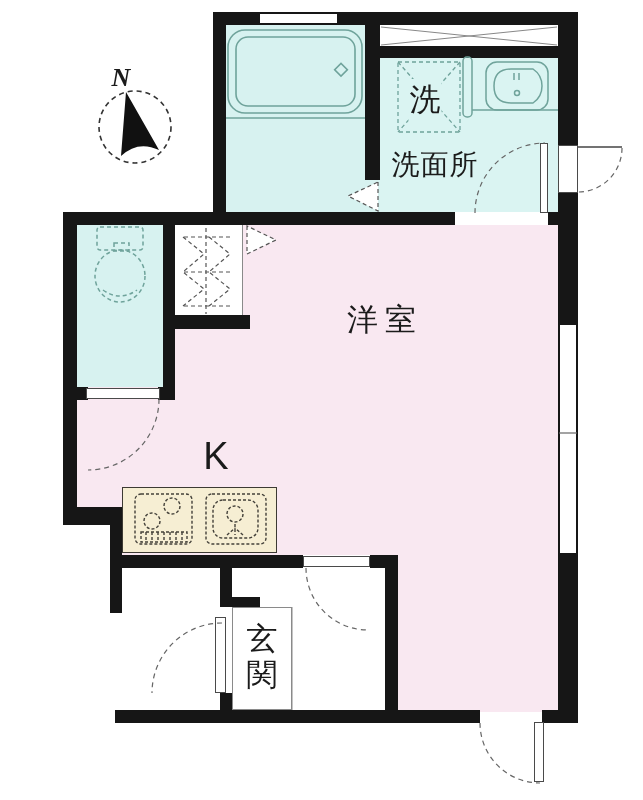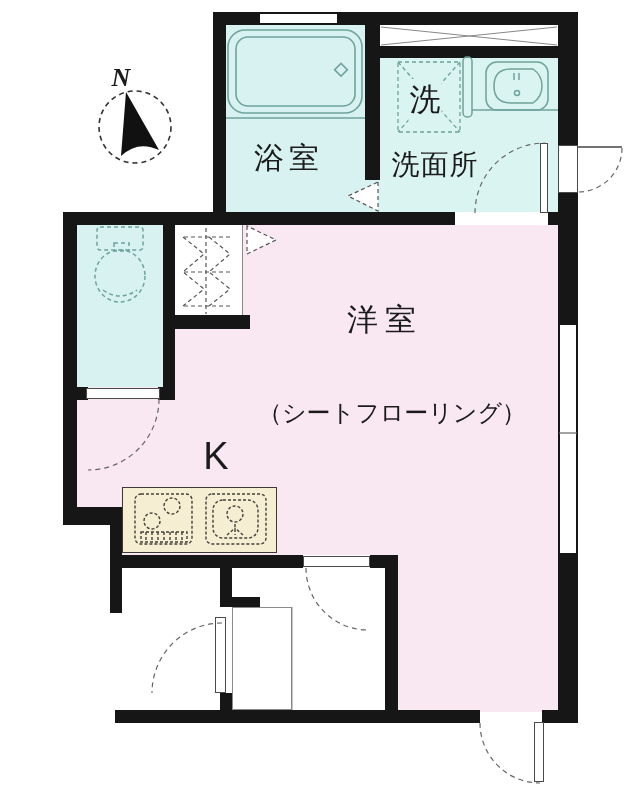--- a/index.html
+++ b/index.html
@@ -169,20 +169,19 @@
       <path d="M306,568 A62,62 0 0 0 368,630"></path>
       <path d="M222,623 A70,70 0 0 0 152,693"></path>
       <path d="M480,723 A60,60 0 0 0 540,783"></path>
     </g>
     <line x1="578" y1="147" x2="622" y2="147" stroke="#444" stroke-width="1.5"></line>
 
     <line x1="292" y1="607" x2="292" y2="710" stroke="var(--thin)" stroke-width="1"></line>
   </svg>
 
   <div class="label lbl-n" style="left:121px;top:78px;">N</div>
-  <div class="label lbl-bath" style="left:289px;top:158px;">浴室</div>
   <div class="label lbl-washer" style="left:425px;top:100px;">洗</div>
   <div class="label lbl-room" style="left:385px;top:320px;">洋室</div>
   <div class="label lbl-washroom" style="left:435px;top:165px;">洗面所</div>
-  <div class="label lbl-floor" style="left:392px;top:413px;">（シートフローリング）</div>
   <div class="label lbl-k" style="left:216px;top:456px;">K</div>
+  <div class="label lbl-genkan" style="left:262px;top:657px;">玄関</div>
 
 </div>
 
 </body></html>

